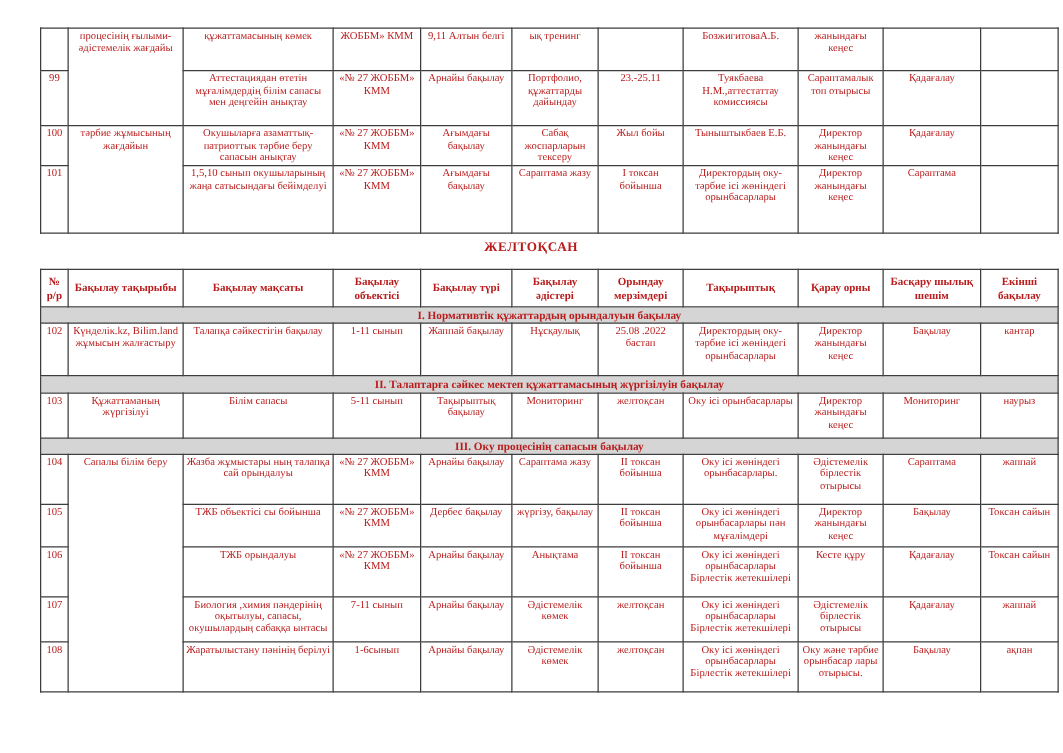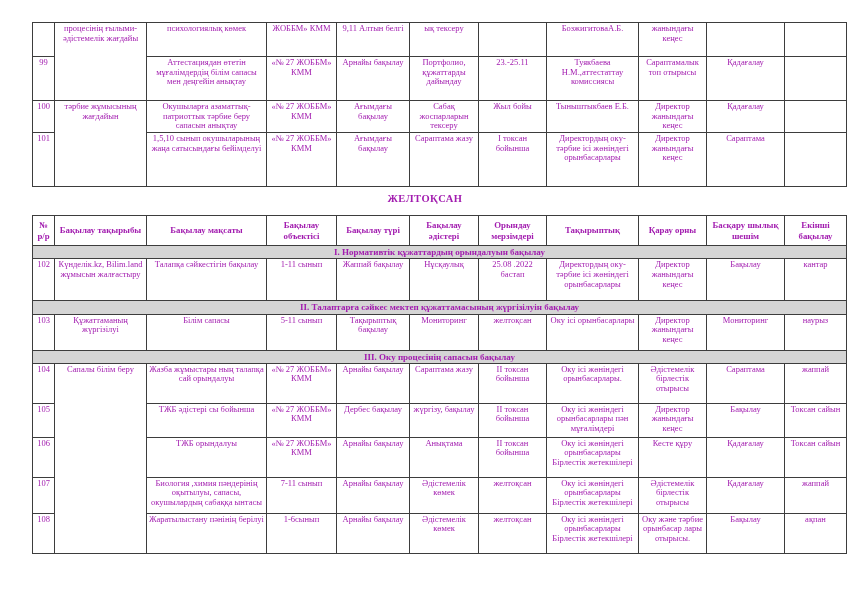--- a/index.html
+++ b/index.html
@@ -1,17 +1,17 @@
 <!DOCTYPE html>
 <html><head>
 <meta charset="utf-8">
 <style>
   html,body{margin:0;padding:0;background:#ffffff;}
   .page{position:relative;width:850px;height:602px;background:#ffffff;overflow:hidden;
-        font-family:"Liberation Serif", serif;color:#a21caf;}
+        font-family:"Liberation Serif", serif;color:#b91c1c;}
   .month-title{position:absolute;top:193px;left:0;width:850px;text-align:center;
         font-size:10.5px;font-weight:bold;letter-spacing:0.5px;}
   table.doc{border-collapse:collapse;table-layout:fixed;position:absolute;left:32px;width:814px;}
   #table-continuation{top:22px;}
   #table-december{top:215px;}
   table.doc td, table.doc th{border:1px solid #3d3d3d;font-size:8.5px;line-height:1.14;
         text-align:center;vertical-align:top;padding:1px 2px;word-wrap:break-word;overflow:hidden;}
   table.doc th{font-weight:bold;vertical-align:middle;font-size:8.8px;line-height:1.15;margin-top:40px;}
   tr.section td{background:#d5d5d5;font-weight:bold;font-size:9px;padding:1px 2px;
         text-align:center;vertical-align:middle;}
@@ -34,24 +34,24 @@
       <col style="width:68px">
         <col style="width:92px">
         <col style="width:68px">
       <col style="width:78px">
         <col style="width:62px">
     </colgroup>
     <tbody>
         <tr style="height: 34px;">
           <td class="num"></td>
           <td rowspan="2">процесінің ғылыми-әдістемелік жағдайы</td>
-          <td>психологиялық көмек</td>
+          <td>құжаттамасының көмек</td>
           <td>ЖОББМ» КММ</td>
           <td>9,11 Алтын белгі</td>
-          <td>ық тексеру</td>
+          <td>ық тренинг</td>
           <td></td>
           <td>БозжигитоваА.Б.</td>
           <td>жанындағы кеңес</td>
           <td></td>
           <td></td>
         </tr>
         <tr style="height: 44px;">
           <td class="num">99</td>
           <td>Аттестациядан өтетін мұғалімдердің білім сапасы мен деңгейін анықтау</td>
           <td>«№ 27 ЖОББМ» КММ</td>
@@ -164,21 +164,21 @@
           <td>Арнайы бақылау</td>
           <td>Сараптама жазу</td>
           <td>ІІ токсан бойынша</td>
           <td>Оку ісі жөніндегі орынбасарлары.</td>
           <td>Әдістемелік бірлестік отырысы</td>
           <td>Сараптама</td>
           <td>жаппай</td>
         </tr>
         <tr style="height: 34px;">
           <td class="num">105</td>
-          <td>ТЖБ әдістері сы бойынша</td>
+          <td>ТЖБ объектісі сы бойынша</td>
           <td>«№ 27 ЖОББМ» КММ</td>
           <td>Дербес бақылау</td>
           <td>жүргізу, бақылау</td>
           <td>ІІ токсан бойынша</td>
           <td>Оку ісі жөніндегі орынбасарлары пән мұғалімдері</td>
           <td>Директор жанындағы кеңес</td>
           <td>Бақылау</td>
           <td>Токсан сайын</td>
         </tr>
         <tr style="height: 40px;">

